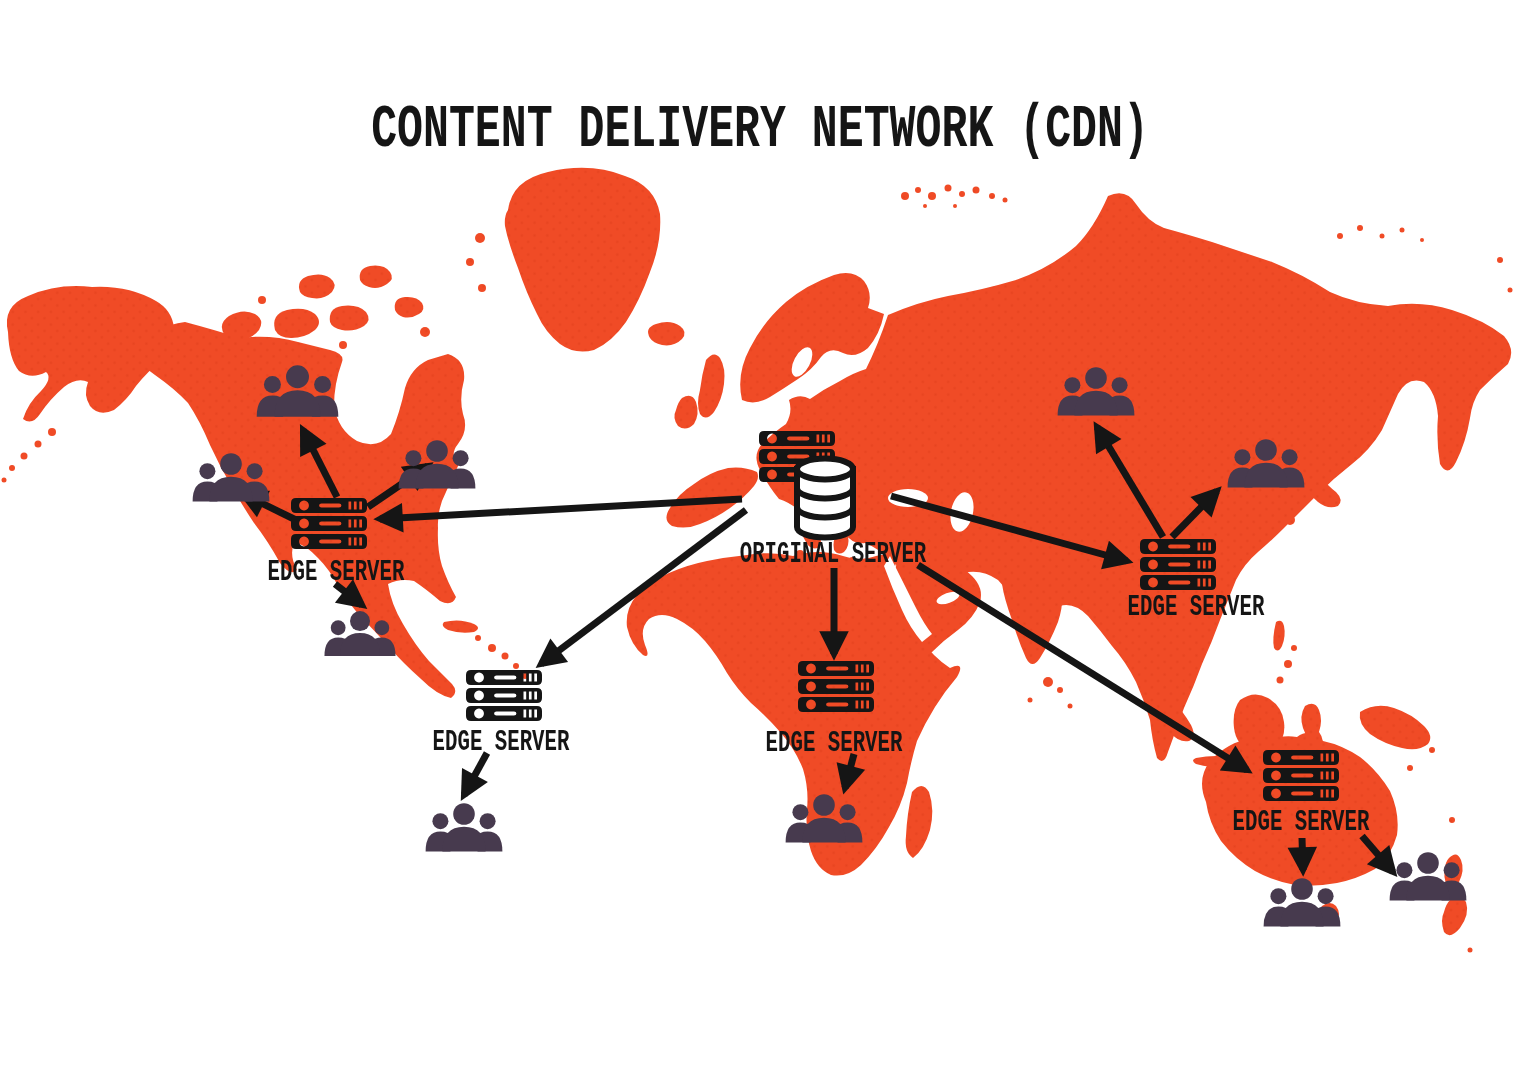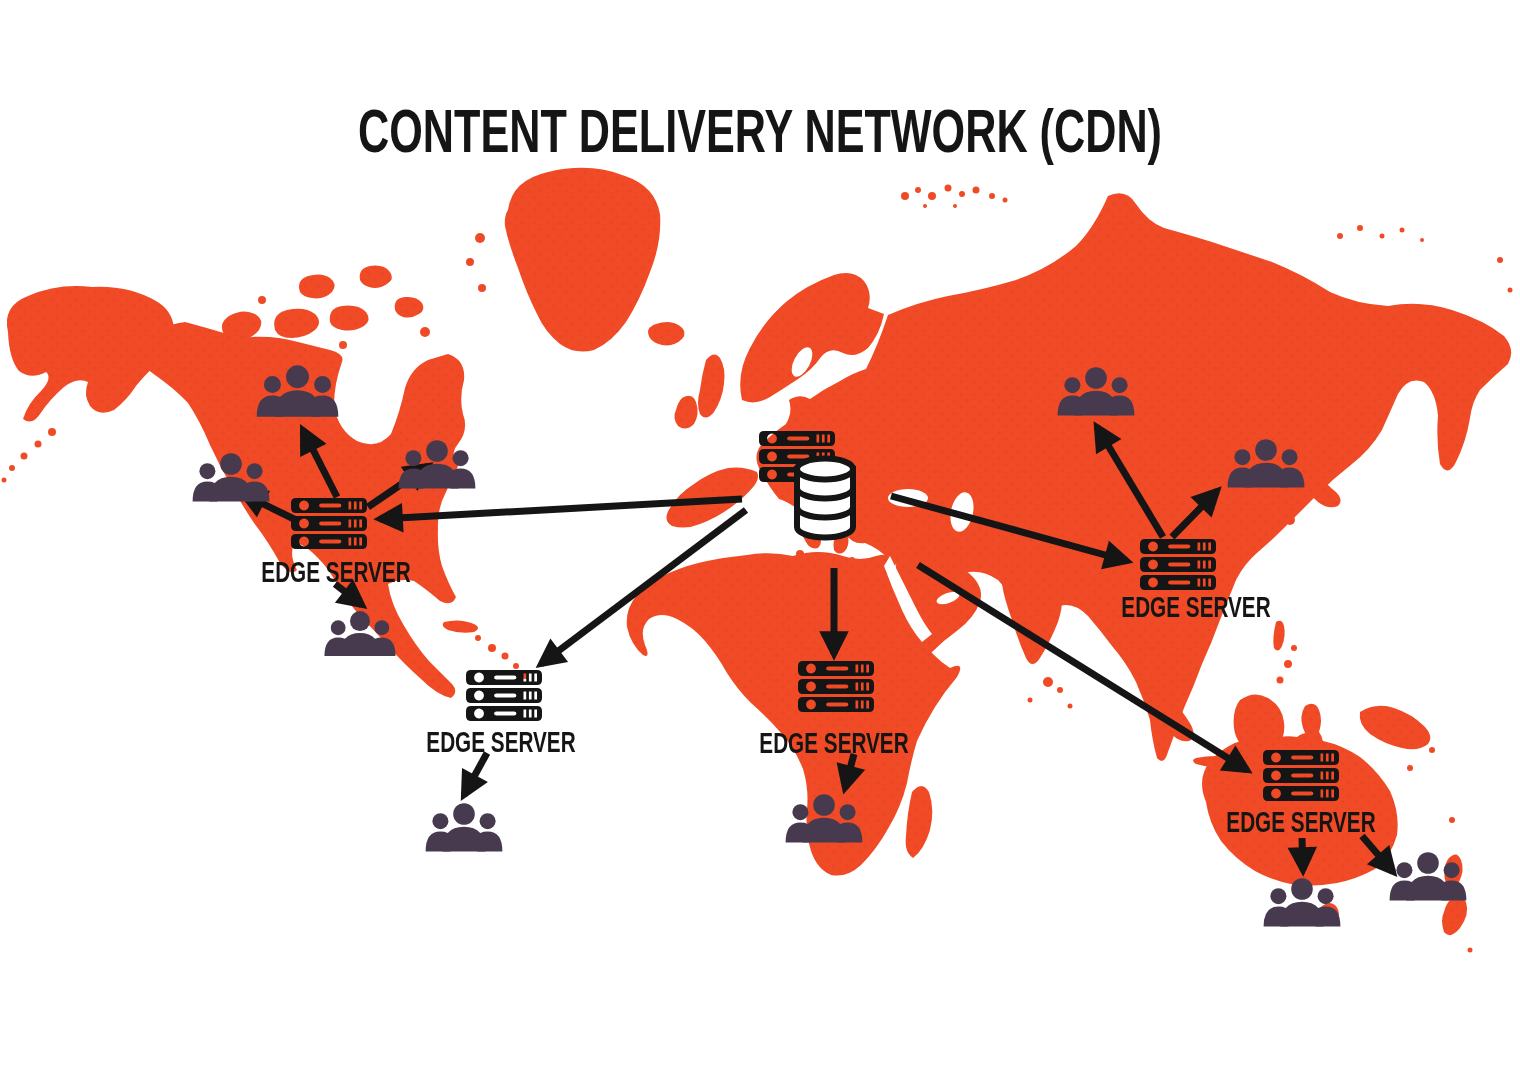--- a/index.html
+++ b/index.html
@@ -1,21 +1,21 @@
 <!DOCTYPE html>
 <html style="--map: #F04B26; --dot: #DD3D18; --users: #473A4E; --ink: #151515; --bg: #FFFFFF;"><head>
 <meta charset="utf-8">
 <style>
   :root{
     --map:#F04B26; --dot:#DD3D18; --users:#473A4E; --ink:#151515; --bg:#FFFFFF;
   }
   html,body{margin:0;padding:0;background:var(--bg);}
   .stage{
     position:relative;width:1520px;height:1080px;overflow:hidden;background:var(--bg);
-    font-family:Liberation Sans, sans-serif;
+    font-family:Liberation Mono, monospace;
   }
   .map-svg{position:absolute;left:0;top:0;width:1520px;height:1080px;display:block;}
   .land{fill:url(#ht);}
   .sea{fill:var(--bg);}
   .ink{fill:var(--ink);}
   .arrow{stroke:var(--ink);stroke-width:7;fill:none;}
   .usr{fill:var(--users);}
   .cyl-body{fill:#fff;stroke:var(--ink);stroke-width:6;}
   .cyl-line{fill:none;stroke:var(--ink);stroke-width:6;}
   .title{
@@ -226,19 +226,20 @@
     <use class="usr" href="#users-g" transform="translate(784,793) scale(0.8)"></use>
     <use class="usr" href="#users-g" transform="translate(1056,366) scale(0.8)"></use>
     <use class="usr" href="#users-g" transform="translate(1226,438) scale(0.8)"></use>
     <use class="usr" href="#users-g" transform="translate(1262,877) scale(0.8)"></use>
     <use class="usr" href="#users-g" transform="translate(1388,851) scale(0.8)"></use>
   </g>
 </svg>
 
   <div class="title"><span>CONTENT DELIVERY NETWORK (CDN)</span></div>
 
+  <div class="node-label" style="left:833px;top:538px"><span>ORIGINAL SERVER</span></div>
   <div class="node-label" style="left:336px;top:556px"><span>EDGE SERVER</span></div>
   <div class="node-label" style="left:501px;top:726px"><span>EDGE SERVER</span></div>
   <div class="node-label" style="left:834px;top:727px"><span>EDGE SERVER</span></div>
   <div class="node-label" style="left:1196px;top:591px"><span>EDGE SERVER</span></div>
   <div class="node-label" style="left:1301px;top:806px"><span>EDGE SERVER</span></div>
 
 </div>
 
 </body></html>

